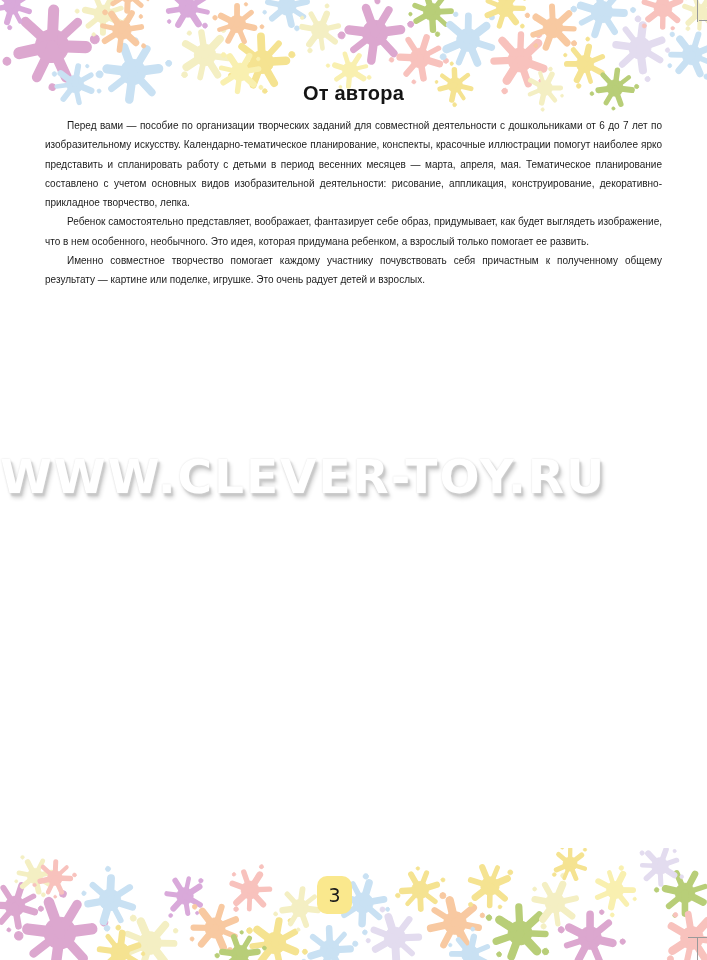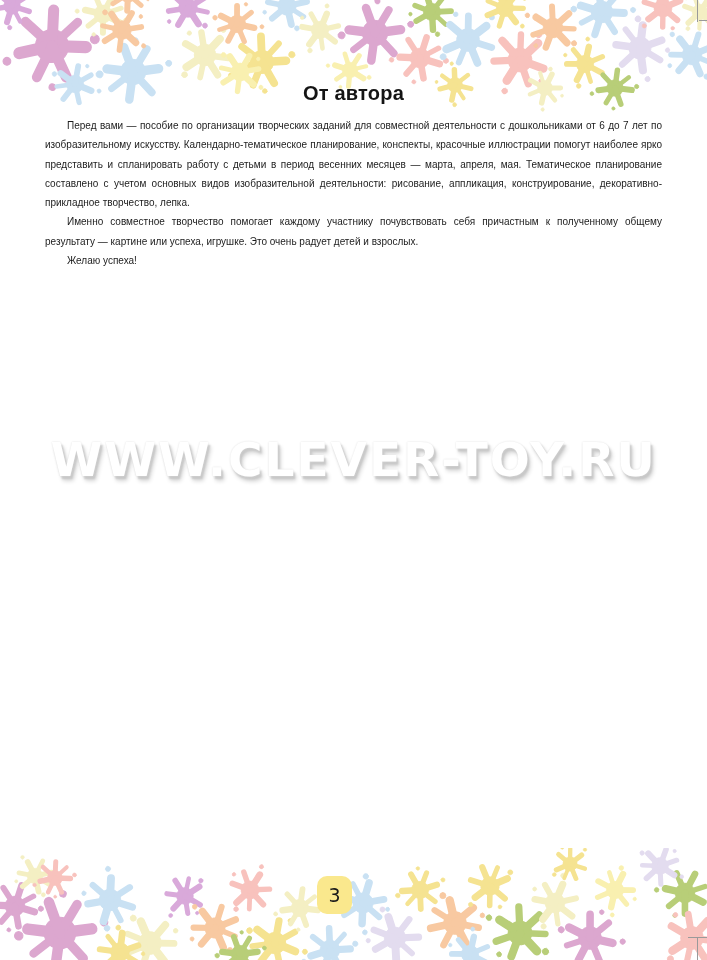--- a/index.html
+++ b/index.html
@@ -50,24 +50,24 @@
     line-height: 19.3px;
     text-align: justify;
   }
   .body-text p {
     margin: 0;
     text-indent: 22px;
   }
 
   .watermark {
     position: absolute;
-    top: 432px;
+    top: 449px;
     left: 0;
     width: 707px;
-    text-align: center;
+    text-align: left;
     z-index: 1;
     font-family: "DejaVu Sans", sans-serif;
     font-weight: bold;
     font-size: 47px;
     letter-spacing: 2px;
     white-space: nowrap;
     color: #ffffff;
     text-shadow:
       0 0 2px #dedede,
       2px 3px 2px #c7c7c7,
@@ -189,21 +189,21 @@
   <div class="crop-mark tr-h"></div>
   <div class="crop-mark br-h"></div>
   <div class="crop-mark br-v"></div>
 
   <h1 class="page-title">От автора</h1>
 
   <div class="watermark">WWW.CLEVER-TOY.RU</div>
 
   <div class="body-text">
     <p>Перед вами — пособие по организации творческих заданий для совместной деятельности с дошкольниками от 6 до 7 лет по изобразительному искусству. Календарно-тематическое планирование, конспекты, красочные иллюстрации помогут наиболее ярко представить и спланировать работу с детьми в период весенних месяцев — марта, апреля, мая. Тематическое планирование составлено с учетом основных видов изобразительной деятельности: рисование, аппликация, конструирование, декоративно-прикладное творчество, лепка.</p>
-    <p>Именно совместное творчество помогает каждому участнику почувствовать себя причастным к полученному общему результату — картине или успеха, игрушке. Это очень радует детей и взрослых.</p>
-    <p>Желаю успеха!</p>
+    <p>Ребенок самостоятельно представляет, воображает, фантазирует себе образ, придумывает, как будет выглядеть изображение, что в нем особенного, необычного. Это идея, которая придумана ребенком, а взрослый только помогает ее развить.</p>
+    <p>Именно совместное творчество помогает каждому участнику почувствовать себя причастным к полученному общему результату — картине или поделке, игрушке. Это очень радует детей и взрослых.</p>
   </div>
 
   <div class="page-number-badge" style="background: rgb(250, 232, 141);">
     <span>3</span>
   </div>
 
 </div>
 
 </body></html>

